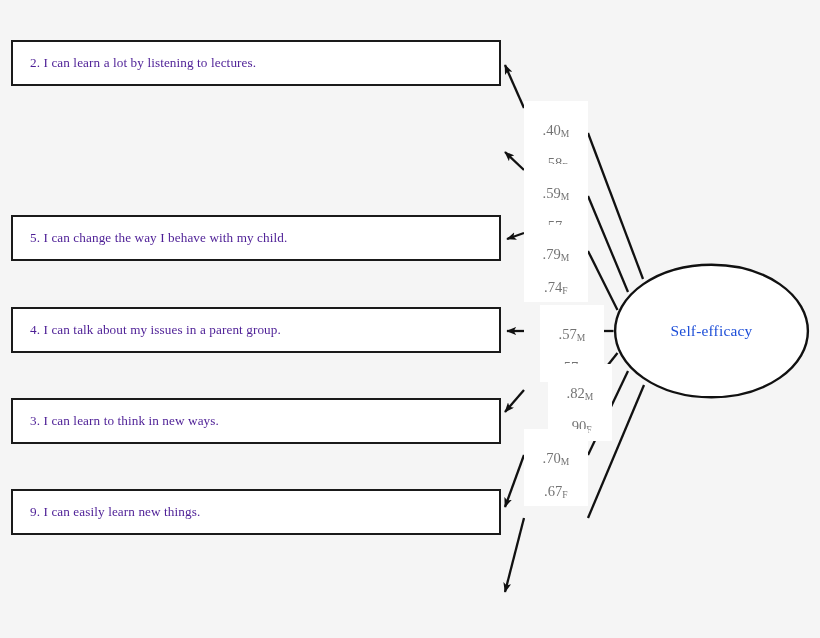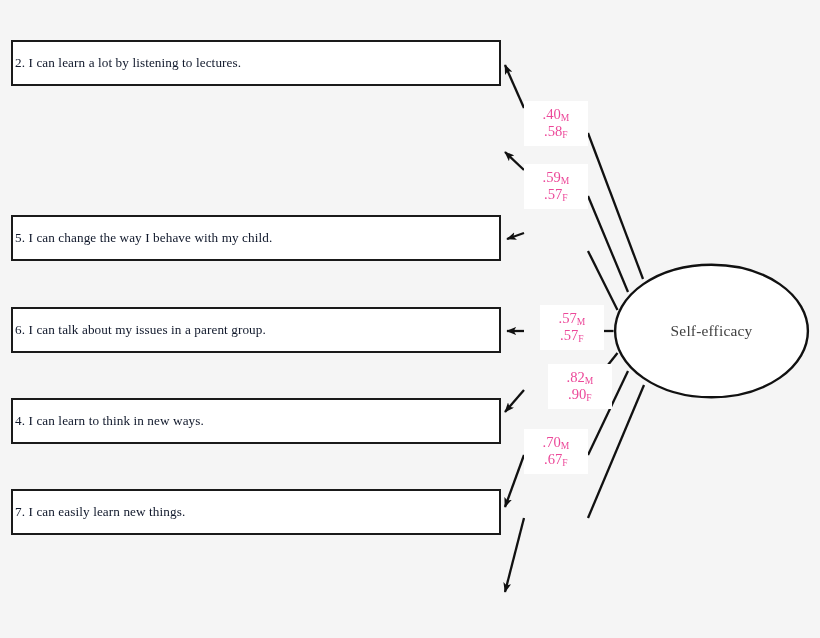--- a/index.html
+++ b/index.html
@@ -35,39 +35,40 @@
     height: 46px;
     background: #ffffff;
     border: 2.2px solid #1a1a1a;
     box-sizing: border-box;
     display: flex;
     align-items: center;
     z-index: 3;
   }
   .indicator-label {
     font-size: 13.2px;
-    color: #0f172a;
-    padding-left: 2px;
+    color: #4c1d95;
+    padding-left: 17px;
     letter-spacing: 0.1px;
     white-space: nowrap;
   }
   .coef-label {
     position: absolute;
     width: 64px;
     background: #ffffff;
     z-index: 4;
     text-align: center;
     padding: 5px 0 6px 0;
     box-sizing: border-box;
     line-height: 1.18;
   }
   .coef-line {
     font-size: 14.6px;
-    color: #ec4899;
+    color: #737373;
     white-space: nowrap;
+    margin-top: 16px;
   }
   .coef-line .grp {
     font-size: 9.6px;
     vertical-align: baseline;
     position: relative;
     top: 1.5px;
     letter-spacing: 0.2px;
   }
   #latent-ellipse {
     position: absolute;
@@ -80,21 +81,21 @@
   #latent-ellipse .ell-text {
     position: absolute;
     left: 0;
     top: 0;
     width: 197px;
     height: 136px;
     display: flex;
     align-items: center;
     justify-content: center;
     font-size: 15.4px;
-    color: #404040;
+    color: #1d4ed8;
     letter-spacing: 0.2px;
   }
 </style>
 </head>
 <body>
 
 <div id="diagram">
 
   <svg id="edge-layer" viewBox="0 0 820 638" width="820" height="638">
     <defs>
@@ -124,39 +125,43 @@
     </g>
   </svg>
 
   <div class="indicator-box" style="top:40px">
     <span class="indicator-label">2. I can learn a lot by listening to lectures.</span>
   </div>
   <div class="indicator-box" style="top:215px">
     <span class="indicator-label">5. I can change the way I behave with my child.</span>
   </div>
   <div class="indicator-box" style="top:307px">
-    <span class="indicator-label">6. I can talk about my issues in a parent group.</span>
+    <span class="indicator-label">4. I can talk about my issues in a parent group.</span>
   </div>
   <div class="indicator-box" style="top:398px">
-    <span class="indicator-label">4. I can learn to think in new ways.</span>
+    <span class="indicator-label">3. I can learn to think in new ways.</span>
   </div>
   <div class="indicator-box" style="top:489px">
-    <span class="indicator-label">7. I can easily learn new things.</span>
+    <span class="indicator-label">9. I can easily learn new things.</span>
   </div>
 
   <div class="coef-label" style="left:524px; top:101px">
     <div class="coef-line"><span>.40</span><span class="grp">M</span></div>
     <div class="coef-line"><span>.58</span><span class="grp">F</span></div>
   </div>
 
   <div class="coef-label" style="left:524px; top:164px">
     <div class="coef-line"><span>.59</span><span class="grp">M</span></div>
     <div class="coef-line"><span>.57</span><span class="grp">F</span></div>
   </div>
 
+  <div class="coef-label" style="left:524px; top:225px">
+    <div class="coef-line"><span>.79</span><span class="grp">M</span></div>
+    <div class="coef-line"><span>.74</span><span class="grp">F</span></div>
+  </div>
 
   <div class="coef-label" style="left:540px; top:305px">
     <div class="coef-line"><span>.57</span><span class="grp">M</span></div>
     <div class="coef-line"><span>.57</span><span class="grp">F</span></div>
   </div>
 
   <div class="coef-label" style="left:548px; top:364px">
     <div class="coef-line"><span>.82</span><span class="grp">M</span></div>
     <div class="coef-line"><span>.90</span><span class="grp">F</span></div>
   </div>

